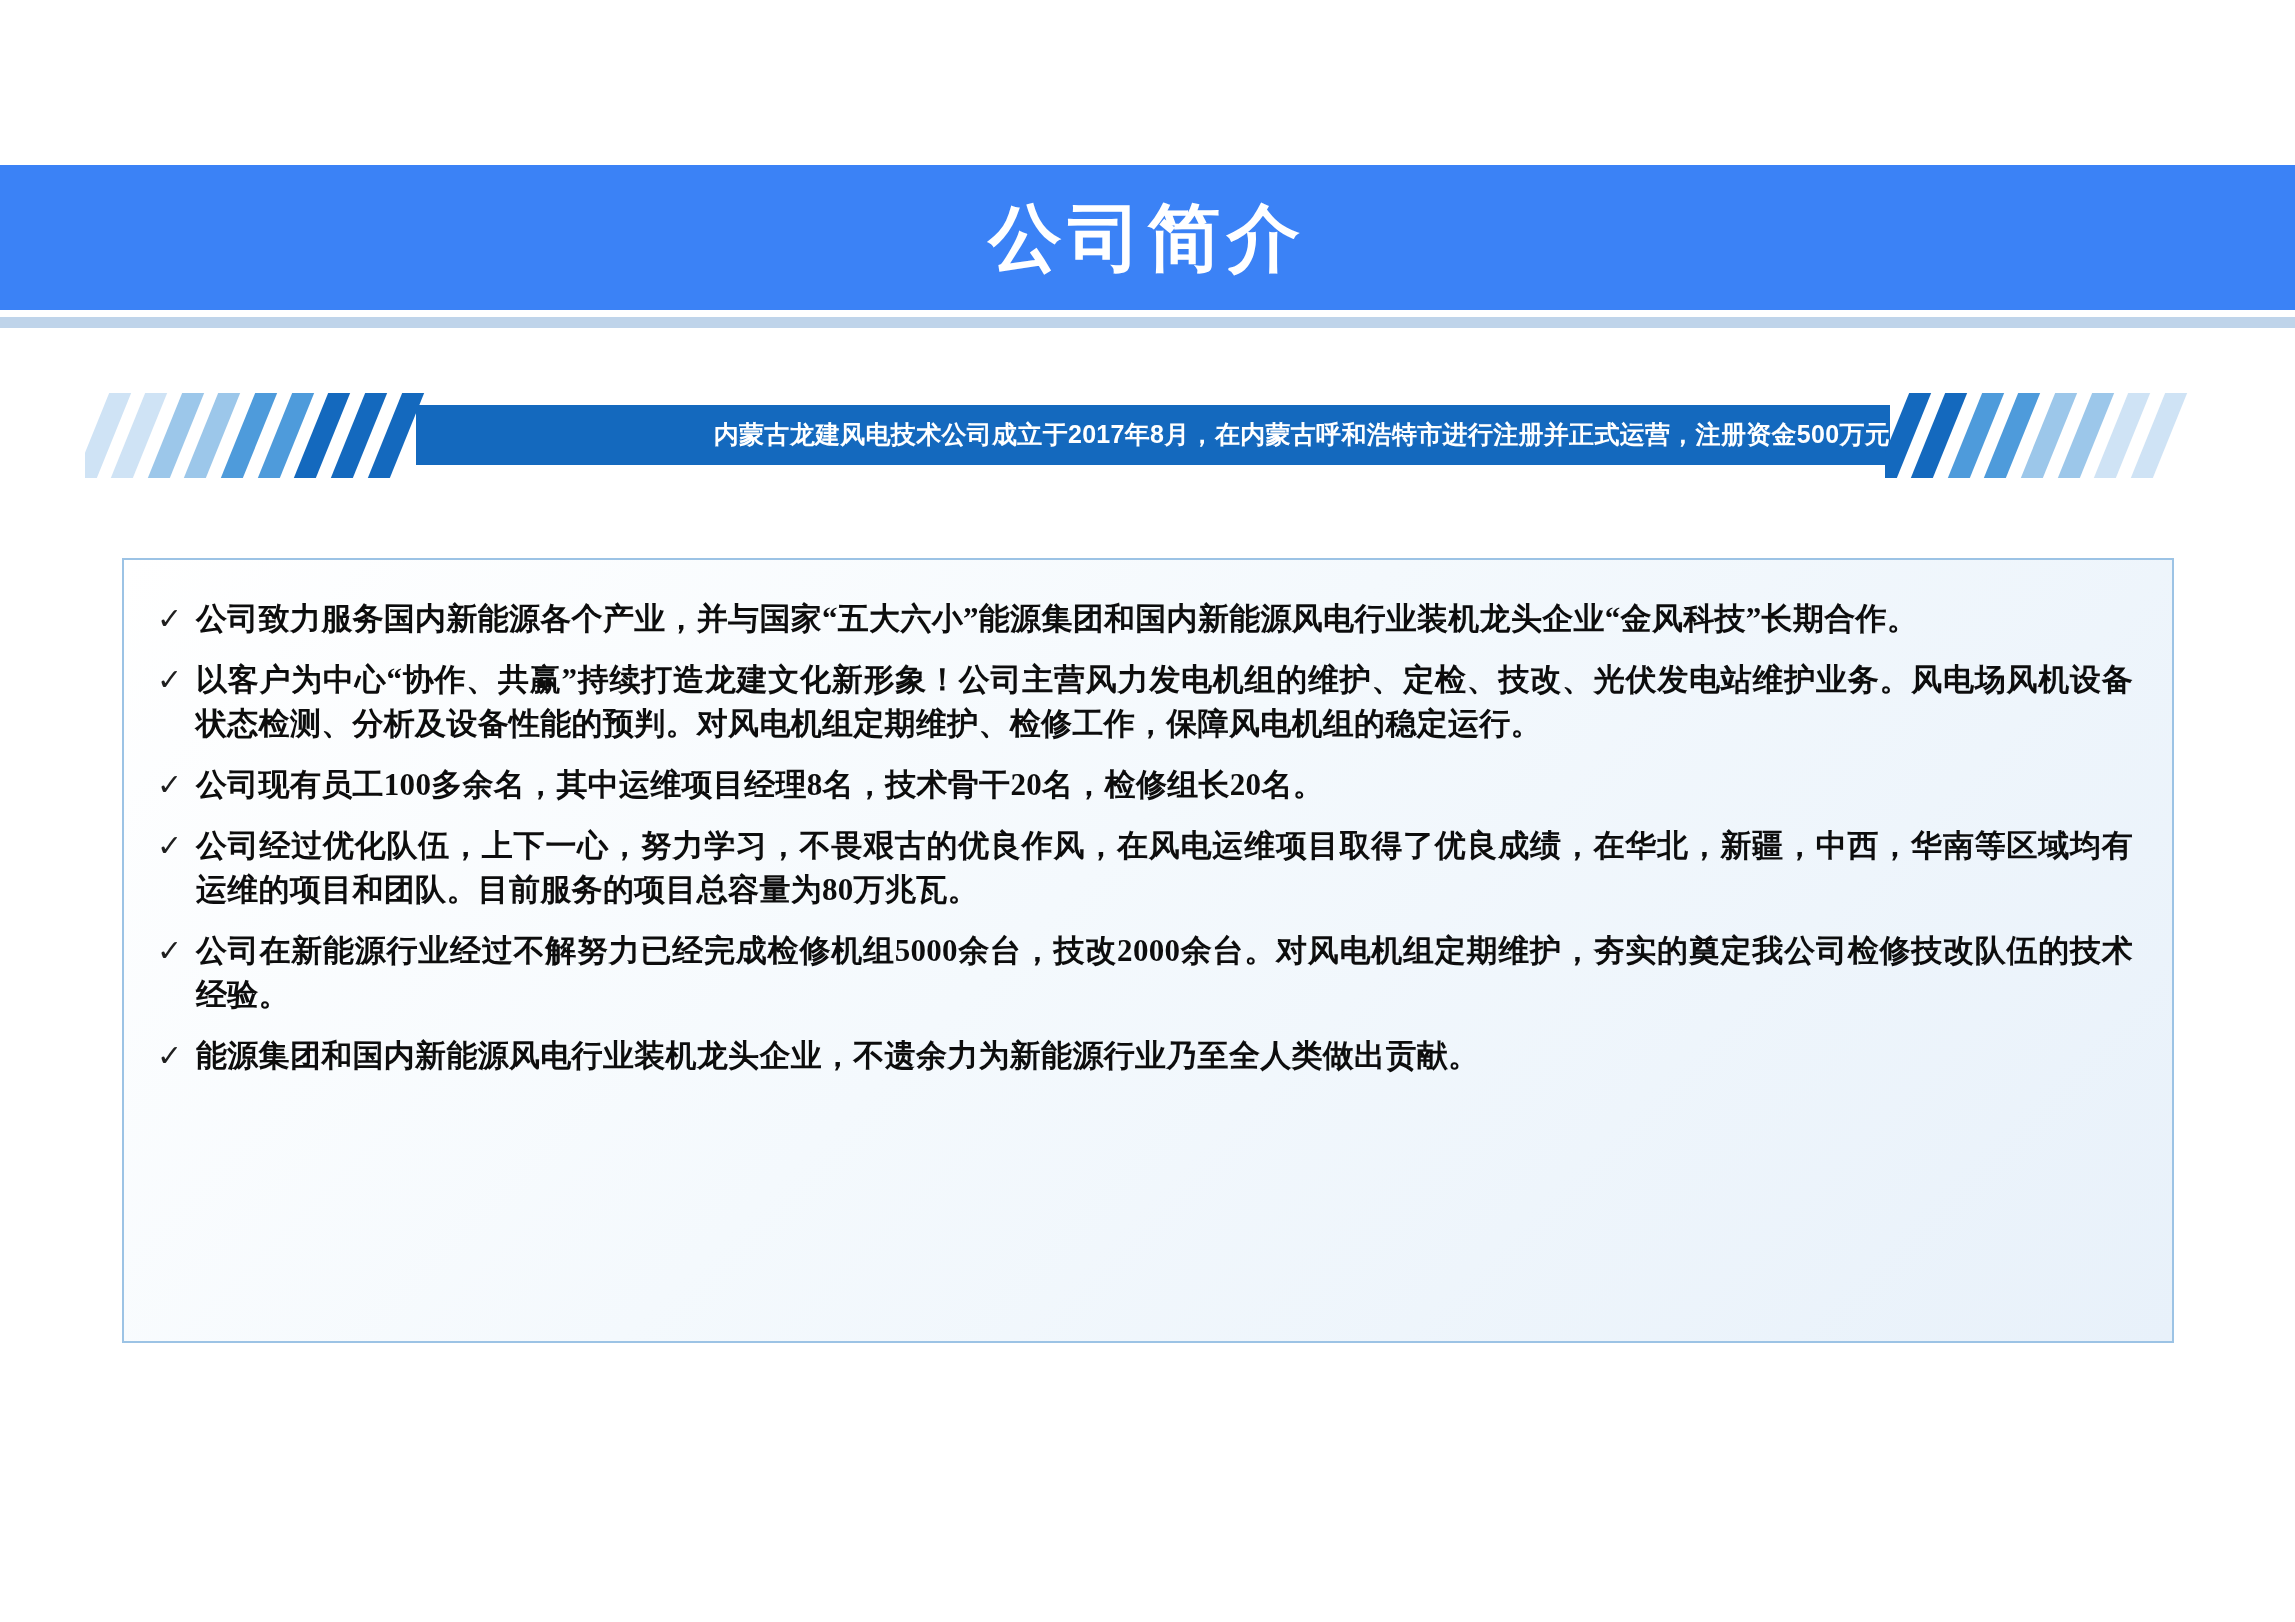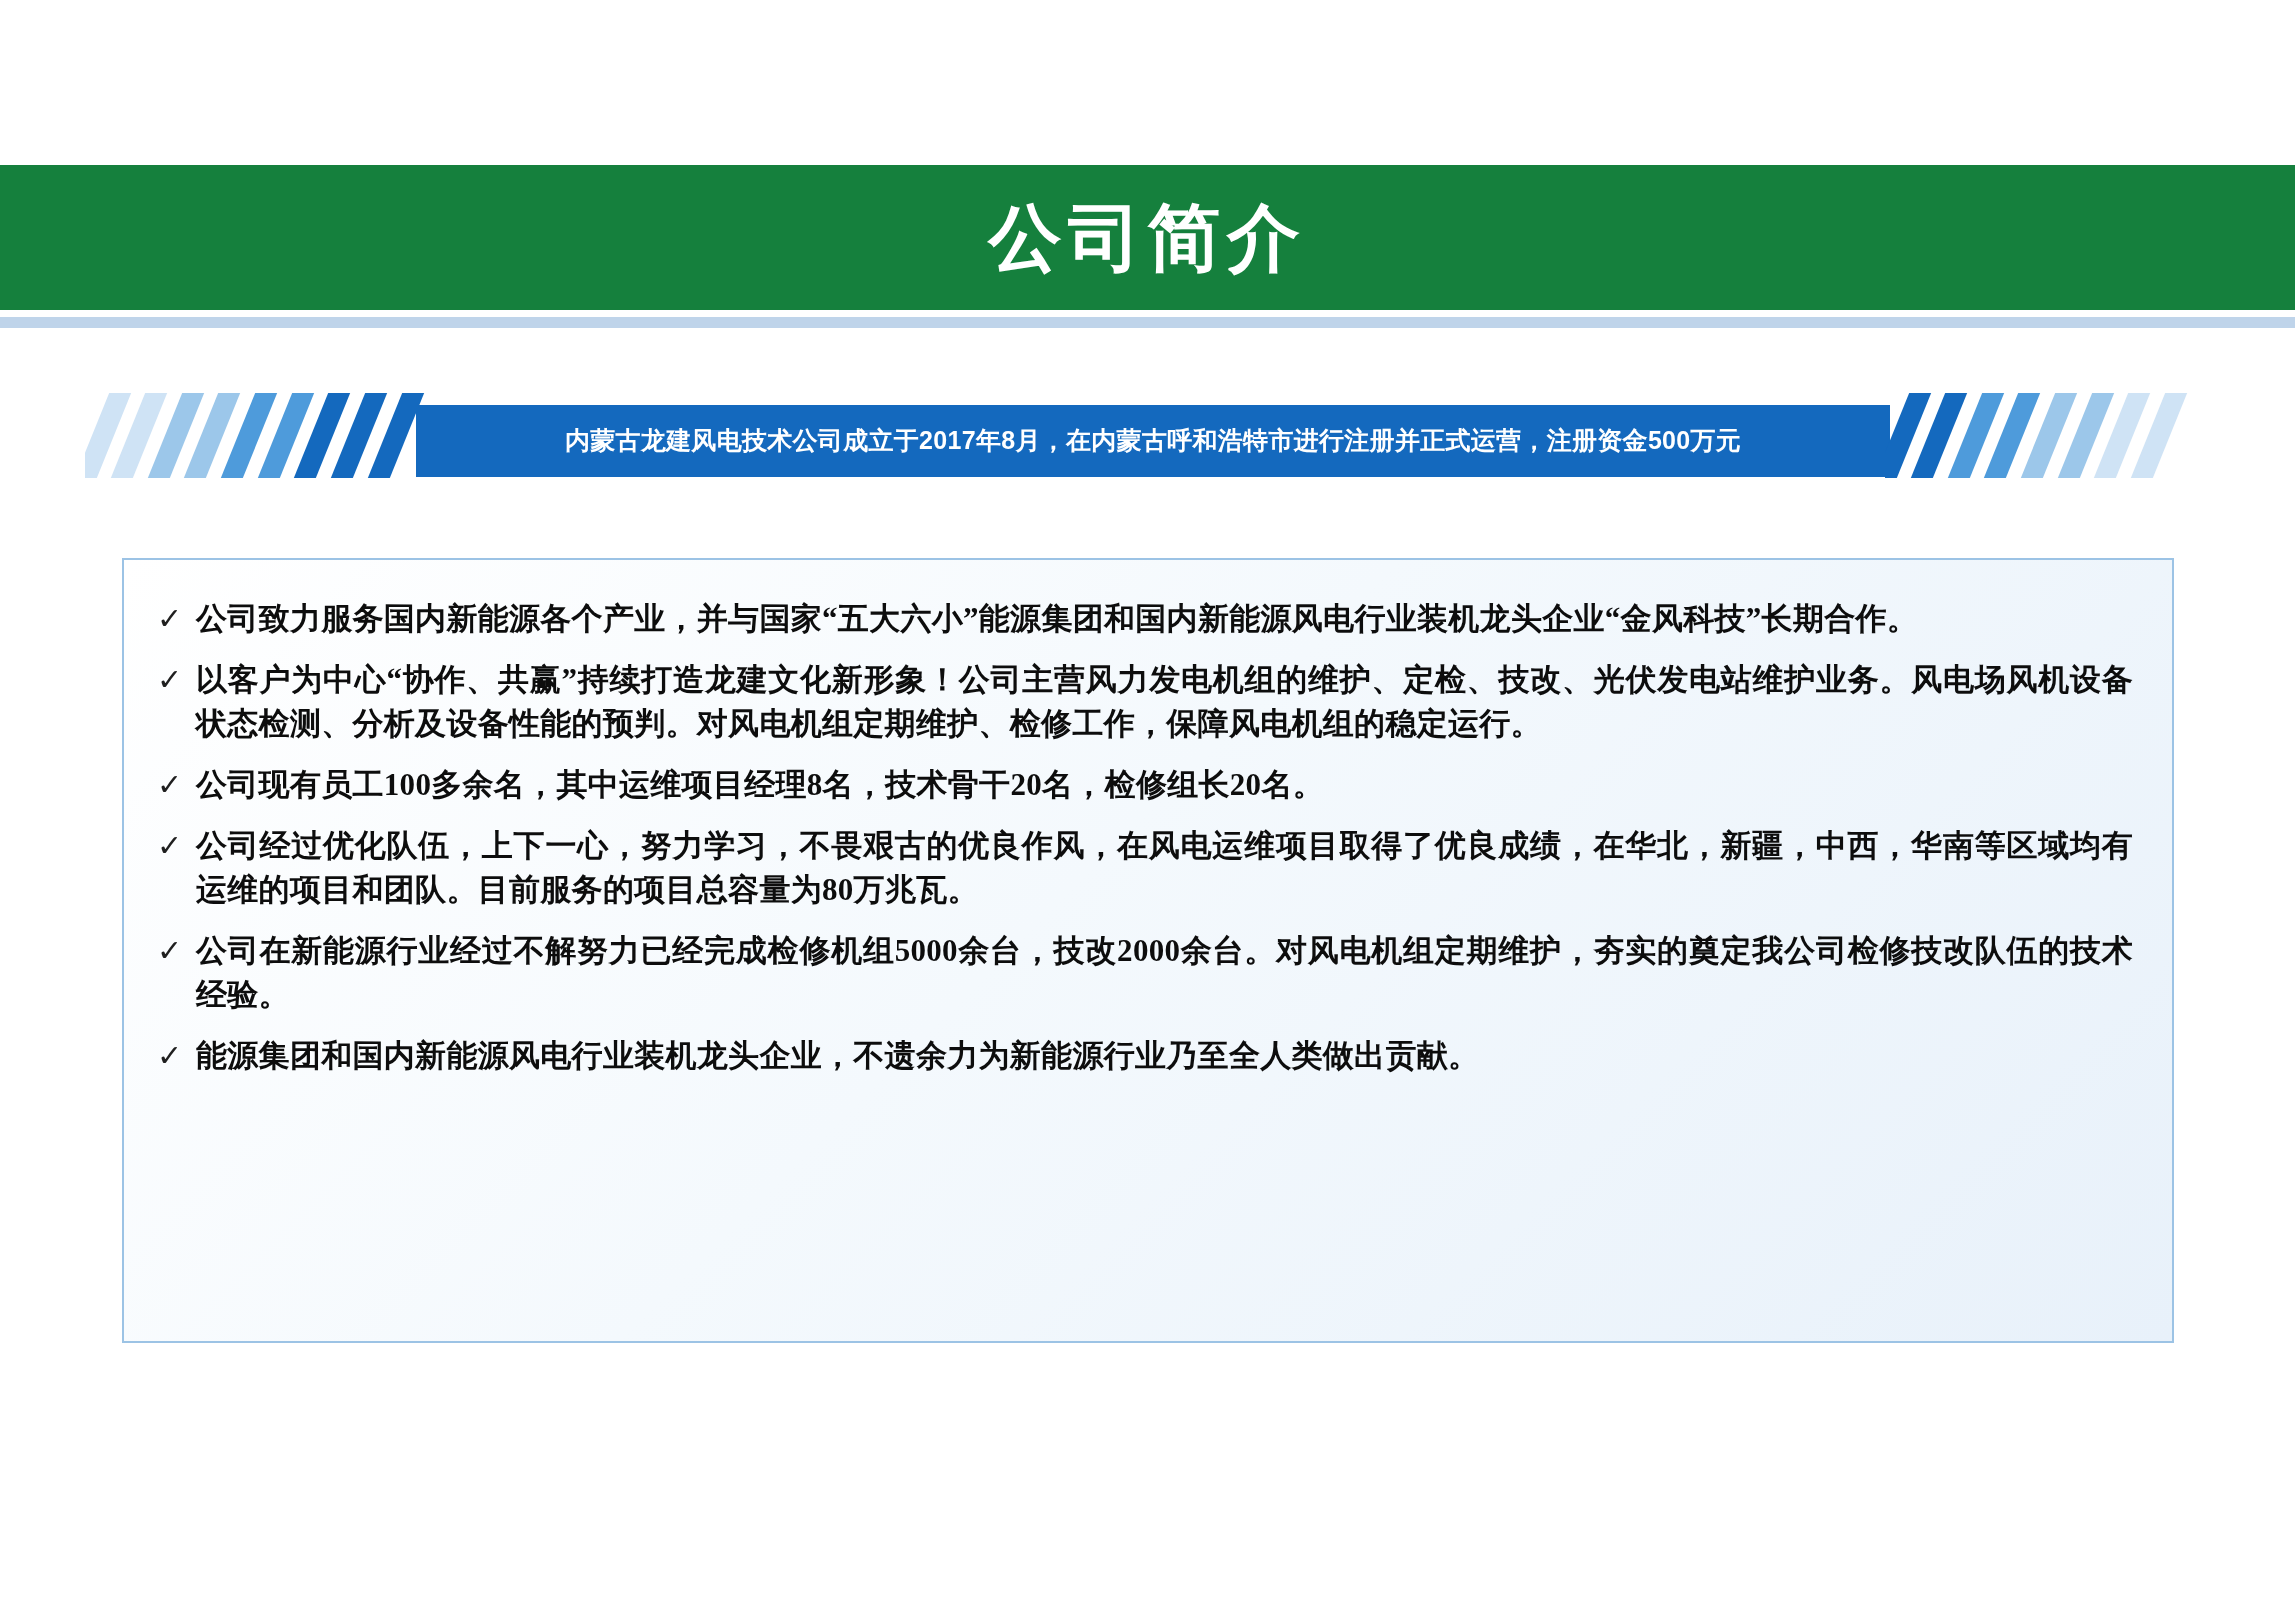--- a/index.html
+++ b/index.html
@@ -15,21 +15,21 @@
     overflow: hidden;
   }
 
   
   .title-band {
     position: absolute;
     left: 0;
     top: 165px;
     width: 2295px;
     height: 145px;
-    background: #15803d;
+    background: #3b82f6;
     display: flex;
     align-items: center;
     justify-content: center;
   }
   .title-band .title-text {
     color: #ffffff;
     font-size: 73px;
     font-weight: bold;
     letter-spacing: 6.5px;
     line-height: 1;
@@ -66,25 +66,25 @@
     height: 111px;
     transform: skewX(-22deg);
     display: block;
   }
 
   .banner-box {
     position: absolute;
     left: 416px;
     top: 11.8px;
     width: 1474px;
-    height: 72px;
+    height: 60px;
     background: #1469BE;
     display: flex;
     align-items: center;
-    justify-content: center;
+    justify-content: flex-end;
   }
   .banner-box .banner-text {
     color: #ffffff;
     font-size: 25px;
     font-weight: bold;
     white-space: nowrap;
     letter-spacing: 0.3px;
   }
 
   

